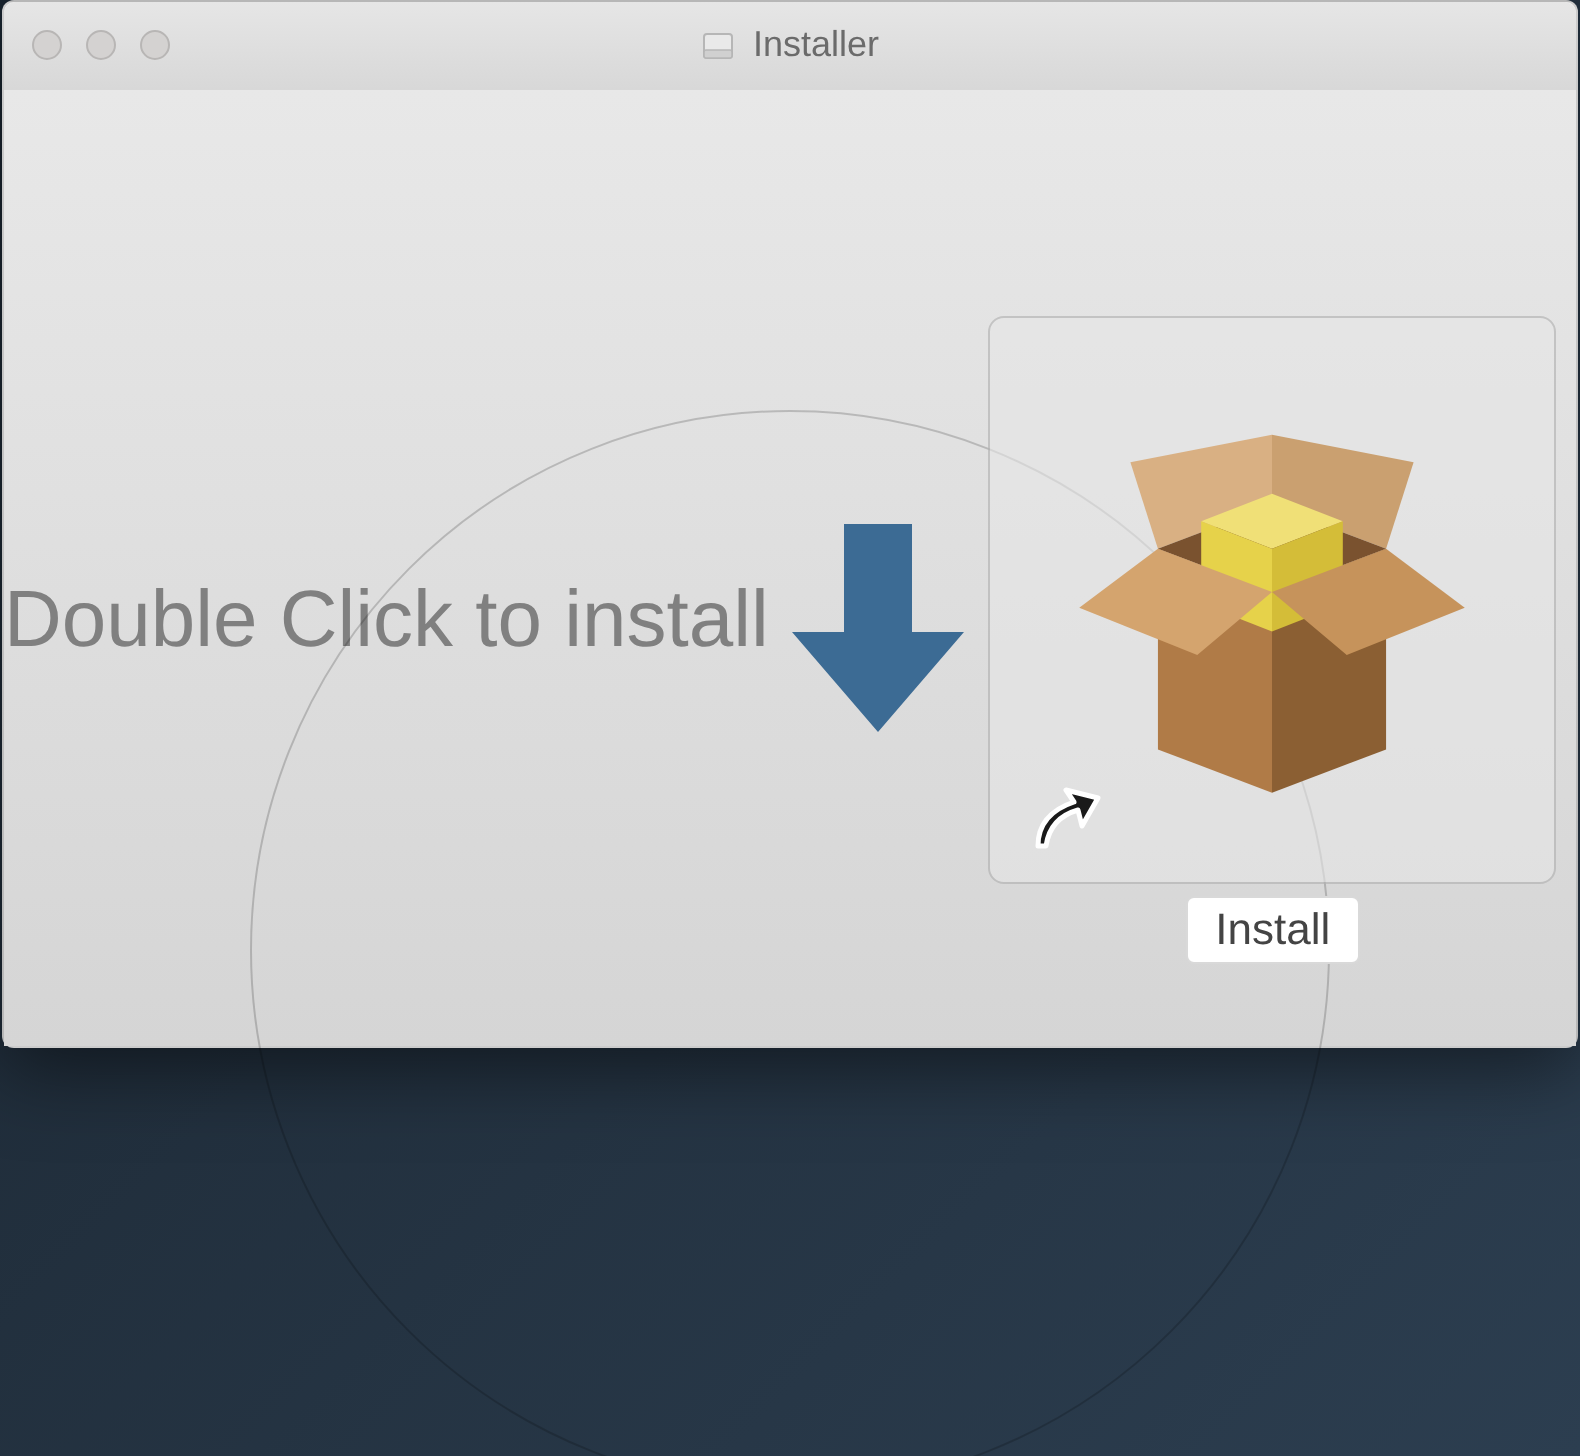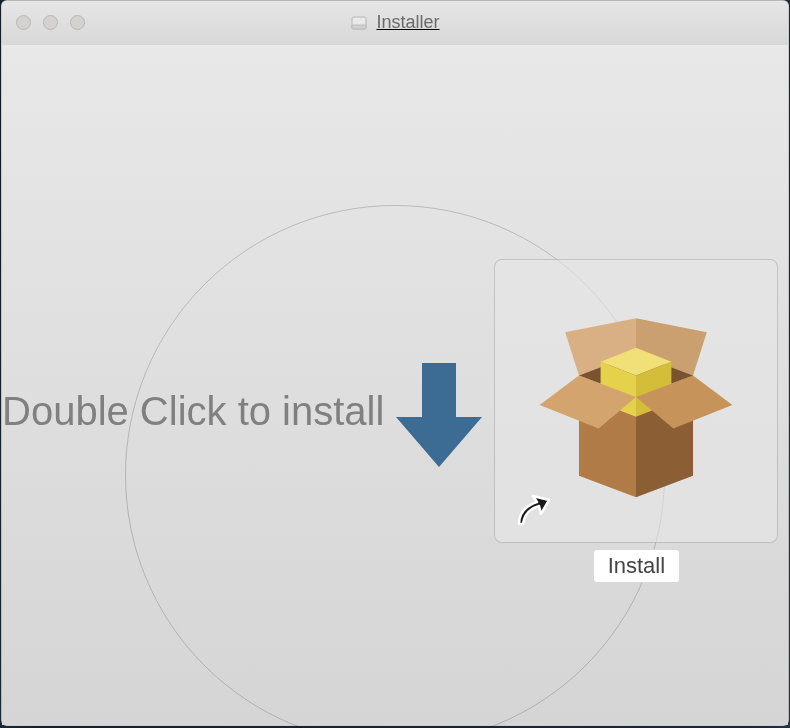--- a/index.html
+++ b/index.html
@@ -12,28 +12,27 @@
       height: 728px;
       background: linear-gradient(135deg, #1a2530, #2c3e50);
       font-family: -apple-system, "Helvetica Neue", Helvetica, Arial, sans-serif;
       overflow: hidden;
       display: flex;
       align-items: flex-start;
       justify-content: center;
     }
     .window {
       width: 788px;
-      height: 726px;
+      height: 524px;
       background: linear-gradient(to bottom, #f0f0f0, #d8d8d8);
       border-radius: 6px;
       box-shadow: 0 10px 40px rgba(0,0,0,0.5);
       border: 1px solid rgba(0,0,0,0.15);
       position: relative;
       margin-top: 0;
-      text-decoration: underline;
     }
     .titlebar {
       height: 44px;
       display: flex;
       align-items: center;
       position: relative;
       background: linear-gradient(to bottom, #e6e6e6, #d8d8d8);
       border-top-left-radius: 6px;
       border-top-right-radius: 6px;
       border-bottom: 1px solid rgba(0,0,0,0.06);

